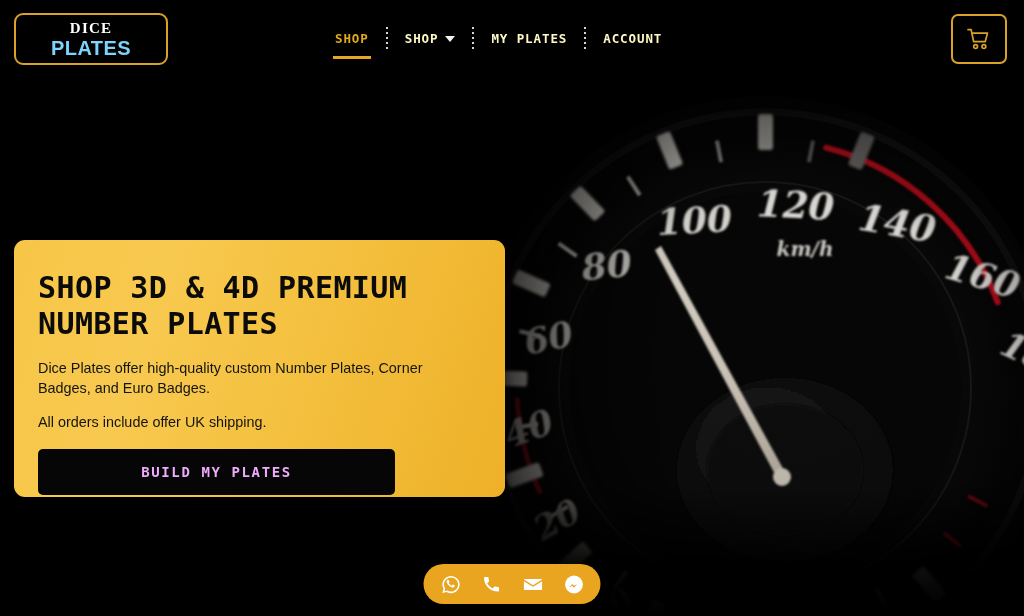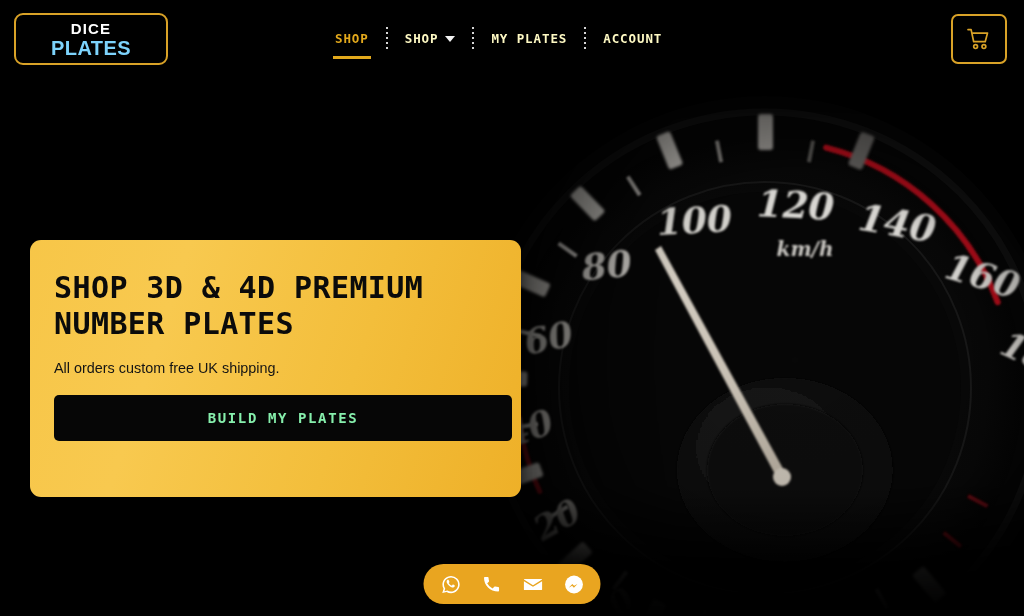--- a/index.html
+++ b/index.html
@@ -73,21 +73,21 @@
     border-radius: 9px;
     background: #000;
     display: flex;
     flex-direction: column;
     align-items: center;
     justify-content: center;
     line-height: 1;
   }
   .logo-dice {
     color: #ffffff;
-    font-family: Liberation Sans, sans-serif;
+    font-family: Liberation Serif, serif;
     font-size: 15px;
     font-weight: 700;
     letter-spacing: 1.2px;
     margin-bottom: 2px;
   }
   .logo-plates {
     color: #7dd3fc;
     font-family: "Liberation Sans", sans-serif;
     font-size: 20px;
     font-weight: 700;
@@ -150,21 +150,21 @@
     background: #000;
     display: flex;
     align-items: center;
     justify-content: center;
     cursor: pointer;
   }
 
   
   .hero-card {
     position: absolute;
-    left: 30px;
+    left: 14px;
     top: 240px;
     width: 491px;
     height: 257px;
     border-radius: 11px;
     background: linear-gradient(108deg, #f7c648 0%, #f8c94f 28%, #f3be3b 64%, #eeb028 100%);
     padding: 30px 28px 0 24px;
     z-index: 30;
     box-shadow: 0 2px 14px rgba(0,0,0,0.5);
   }
 
@@ -186,27 +186,27 @@
     color: #141414;
     margin-bottom: 13px;
     max-width: 452px;
   }
   .hero-para.second { margin-bottom: 17px; }
 
   .cta-btn {
     display: flex;
     align-items: center;
     justify-content: center;
-    width: 458px;
+    width: 357px;
     height: 46px;
     background: #060606;
     border-radius: 5px;
     border: none;
     cursor: pointer;
-    color: #86efac;
+    color: #f0abfc;
     font-family: "DejaVu Sans Mono", monospace;
     font-size: 14px;
     font-weight: 700;
     letter-spacing: 1.6px;
   }
 
   
   .contact-bar {
     position: absolute;
     left: 50%;
@@ -428,21 +428,22 @@
         <circle cx="8.6" cy="18.6" r="1.9"></circle>
         <circle cx="16.9" cy="18.6" r="1.9"></circle>
       </svg>
     </div>
 
   </div>
 
   <div class="hero-card">
     <h1 class="hero-title">SHOP 3D &amp; 4D PREMIUM
 NUMBER PLATES</h1>
-    <p class="hero-para second">All orders custom free UK shipping.</p>
+    <p class="hero-para">Dice Plates offer high-quality custom Number Plates, Corner Badges, and Euro Badges.</p>
+    <p class="hero-para second">All orders include offer UK shipping.</p>
     <button class="cta-btn">BUILD MY PLATES</button>
   </div>
 
   <div class="contact-bar">
 
     <div class="contact-icon">
       <svg width="21" height="21" viewBox="0 0 24 24" fill="#ffffff">
         <path d="M12.04 2.2c-5.44 0-9.86 4.42-9.86 9.86 0 1.74.46 3.44 1.32 4.93L2.0 21.8l4.95-1.3a9.83 9.83 0 0 0 5.09 1.41h.01c5.43 0 9.85-4.42 9.85-9.86 0-2.63-1.03-5.1-2.89-6.96a9.78 9.78 0 0 0-6.97-2.89zm0 1.82c2.15 0 4.17.84 5.69 2.36a8.0 8.0 0 0 1 2.36 5.69c0 4.43-3.62 8.04-8.06 8.04a8.1 8.1 0 0 1-4.1-1.12l-.3-.17-3.04.8.81-2.97-.19-.31a8.0 8.0 0 0 1-1.24-4.28c0-4.43 3.62-8.04 8.07-8.04z"></path>
         <path d="M9.4 7.12c-.18-.4-.36-.41-.53-.42h-.45c-.16 0-.4.06-.61.29-.21.23-.8.78-.8 1.9s.82 2.2.93 2.36c.12.15 1.59 2.55 3.92 3.47 1.94.76 2.34.61 2.76.57.42-.04 1.35-.55 1.54-1.09.19-.53.19-.99.13-1.08-.05-.1-.2-.15-.42-.27-.22-.11-1.35-.66-1.56-.74-.21-.08-.36-.12-.52.11-.15.23-.59.74-.72.89-.14.15-.27.17-.5.06-.22-.12-.95-.35-1.81-1.12-.67-.6-1.12-1.33-1.25-1.56-.13-.23-.02-.35.1-.47.1-.1.22-.27.33-.4.11-.14.15-.23.22-.39.08-.15.04-.29-.02-.4-.06-.12-.51-1.25-.72-1.71z"></path>
       </svg>

